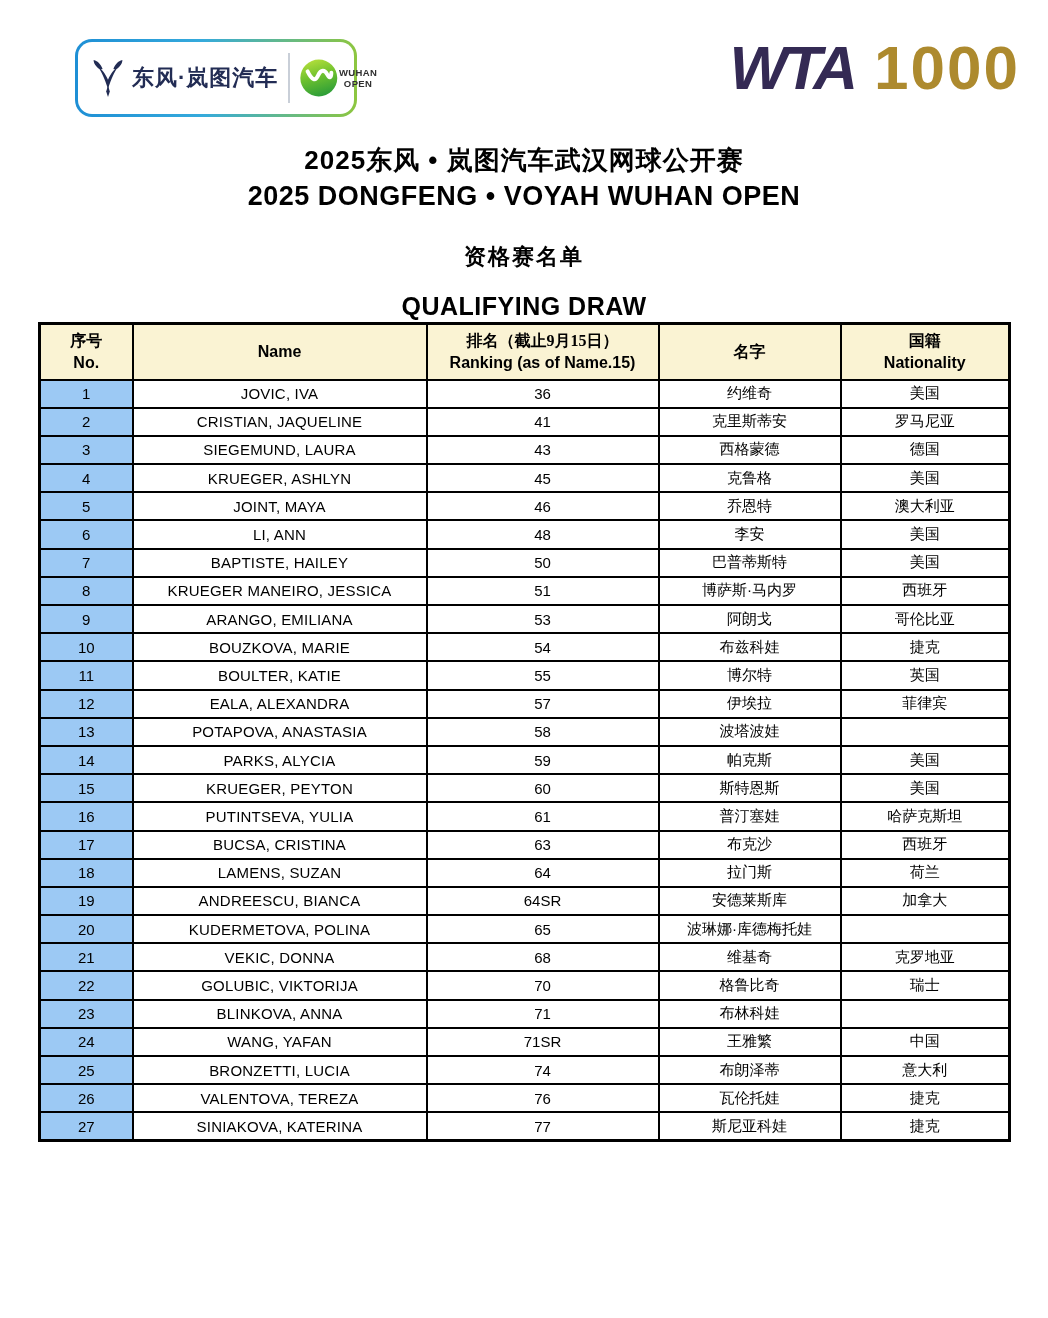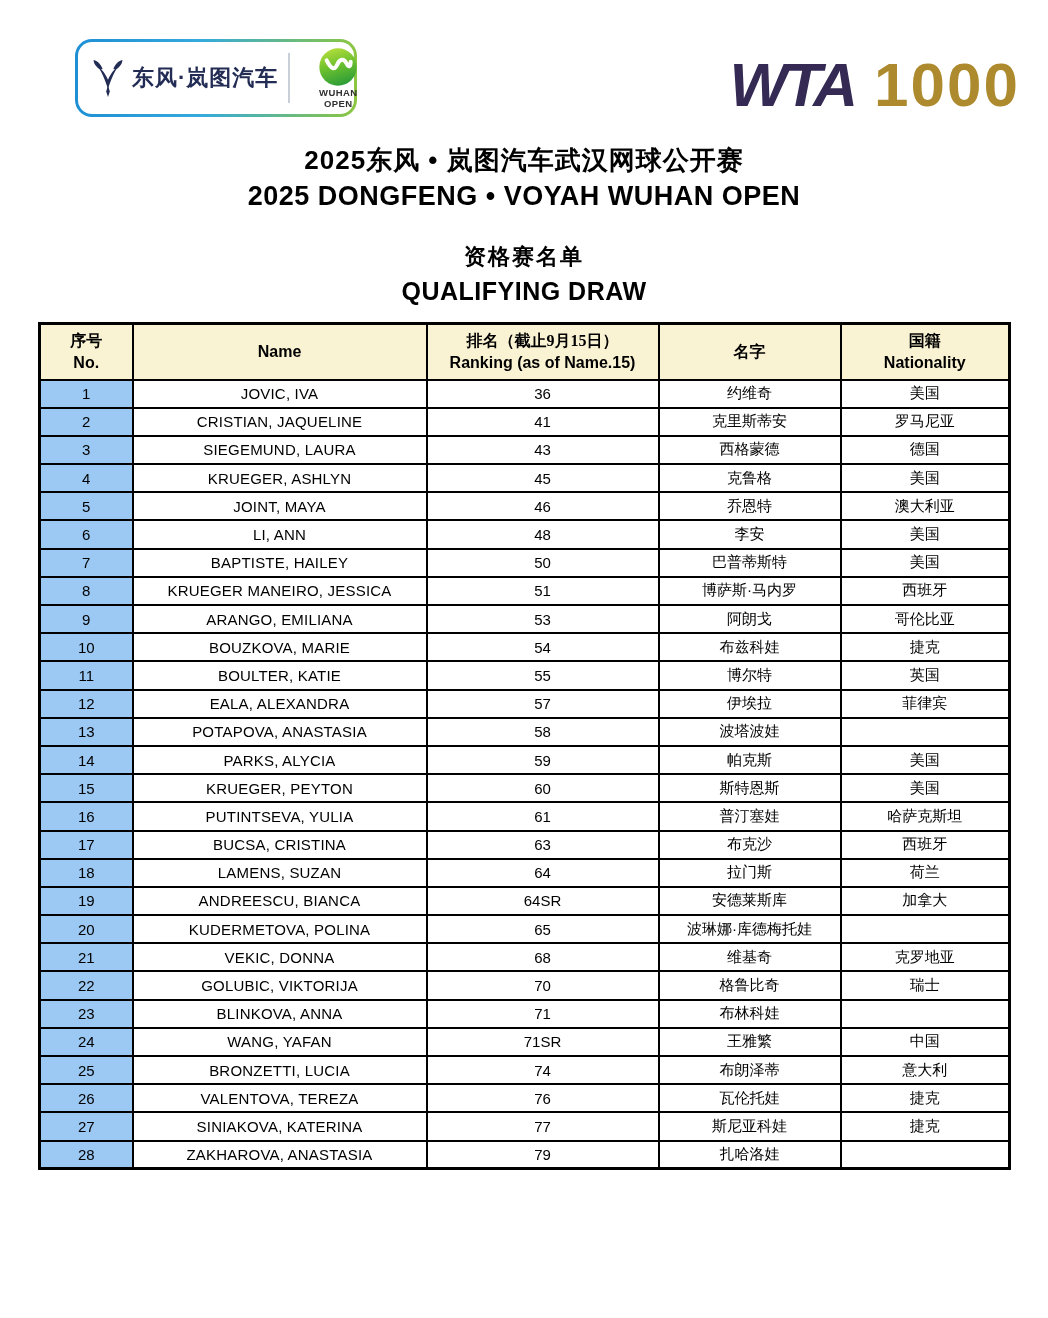--- a/index.html
+++ b/index.html
@@ -26,50 +26,50 @@
     width:100%; height:100%;
     display:flex; align-items:center;
     padding:0 10px 0 12px;
   }
   .voyah-icon { width:36px; height:42px; flex:0 0 auto; }
   .brand-text {
     font-size:22px; font-weight:600; color:var(--brand-color,#222C54);
     letter-spacing:1px; margin-left:6px; white-space:nowrap;
   }
   .logo-divider { width:2px; height:50px; background:#C9CFD8; margin:0 9px 0 10px; flex:0 0 auto; }
-  .wuhan-block { display:flex; flex-direction:column; align-items:center; width:78px; flex:0 0 auto; }
+  .wuhan-block { display:flex; flex-direction:row; align-items:center; width:78px; flex:0 0 auto; }
   .wuhan-ball { width:40px; height:40px; }
   .wuhan-label {
     font-size:9.5px; font-weight:700; color:#2F2F2F;
     line-height:1.15; text-align:center; letter-spacing:0.4px; margin-top:1px;
     white-space:pre-line;
   }
 
   
   .wta-logo {
-    position:absolute; top:47px; right:28px;
+    position:absolute; top:30px; right:28px;
     display:flex; align-items:flex-start; height:76px;
   }
   .wta-word {
     font-size:62px; font-weight:900; font-style:italic;
     letter-spacing:-4px; color:var(--wta-color,#342A54);
     line-height:76px;
   }
   .wta-tier {
     font-size:62px; font-weight:700; font-style:normal;
     letter-spacing:2px; color:var(--tier-color,#AD8A2E);
     line-height:76px; margin-left:20px;
   }
 
   
   .titles { position:absolute; top:143px; left:0; width:100%; text-align:center; }
   .title-zh { font-size:26px; font-weight:700; letter-spacing:1px; }
   .title-en { font-size:27px; font-weight:700; margin-top:3px; letter-spacing:0.5px; }
   .subtitle-zh { font-size:22px; font-weight:700; margin-top:30px; letter-spacing:2px; }
-  .subtitle-en { font-size:25px; font-weight:700; margin-top:5px; letter-spacing:0.5px; }
+  .subtitle-en { font-size:25px; font-weight:700; margin-top:20px; letter-spacing:0.5px; }
 
   
   table.draw {
     position:absolute; left:38px; top:322px;
     width:970px; border-collapse:collapse; table-layout:fixed;
     border:3px solid var(--border-color,#000);
   }
   .draw th, .draw td {
     border:2px solid var(--border-color,#000);
     text-align:center; vertical-align:middle;
@@ -344,23 +344,16 @@
           <td class="col-zh">瓦伦托娃</td>
           <td class="col-nat">捷克</td>
         </tr>
         <tr>
           <td class="col-no">27</td>
           <td class="col-name">SINIAKOVA, KATERINA</td>
           <td class="col-rank">77</td>
           <td class="col-zh">斯尼亚科娃</td>
           <td class="col-nat">捷克</td>
         </tr>
-        <tr>
-          <td class="col-no">28</td>
-          <td class="col-name">ZAKHAROVA, ANASTASIA</td>
-          <td class="col-rank">79</td>
-          <td class="col-zh">扎哈洛娃</td>
-          <td class="col-nat"></td>
-        </tr>
       </tbody>
   </table>
 
 </div>
 
 </body></html>

